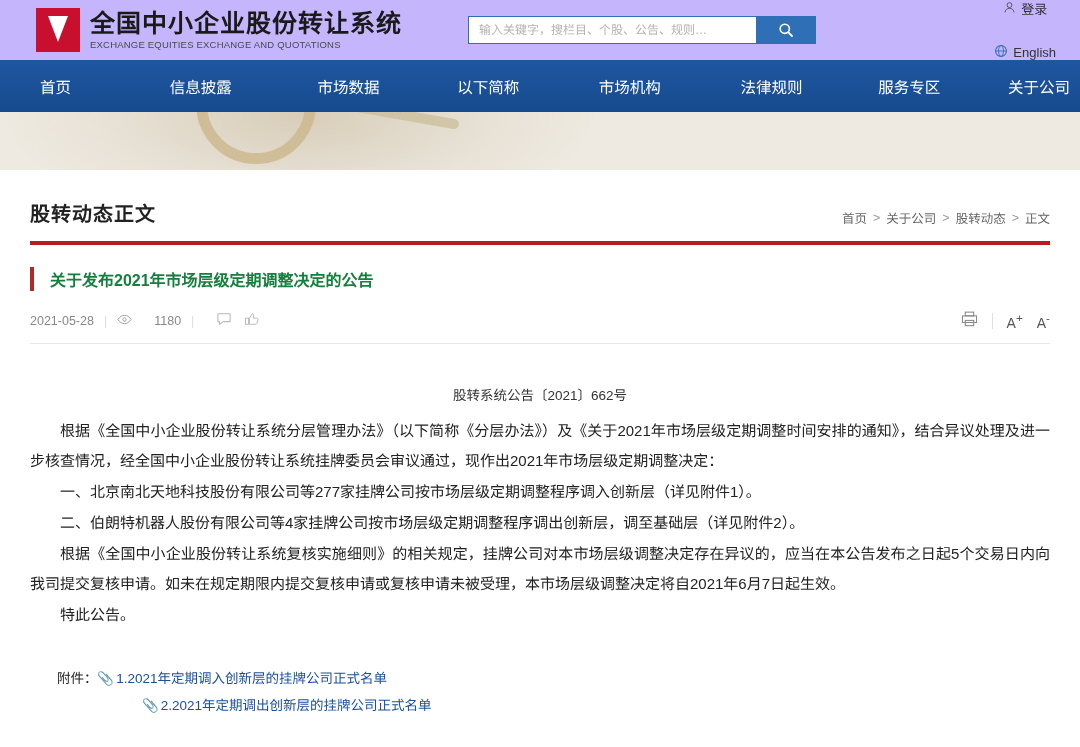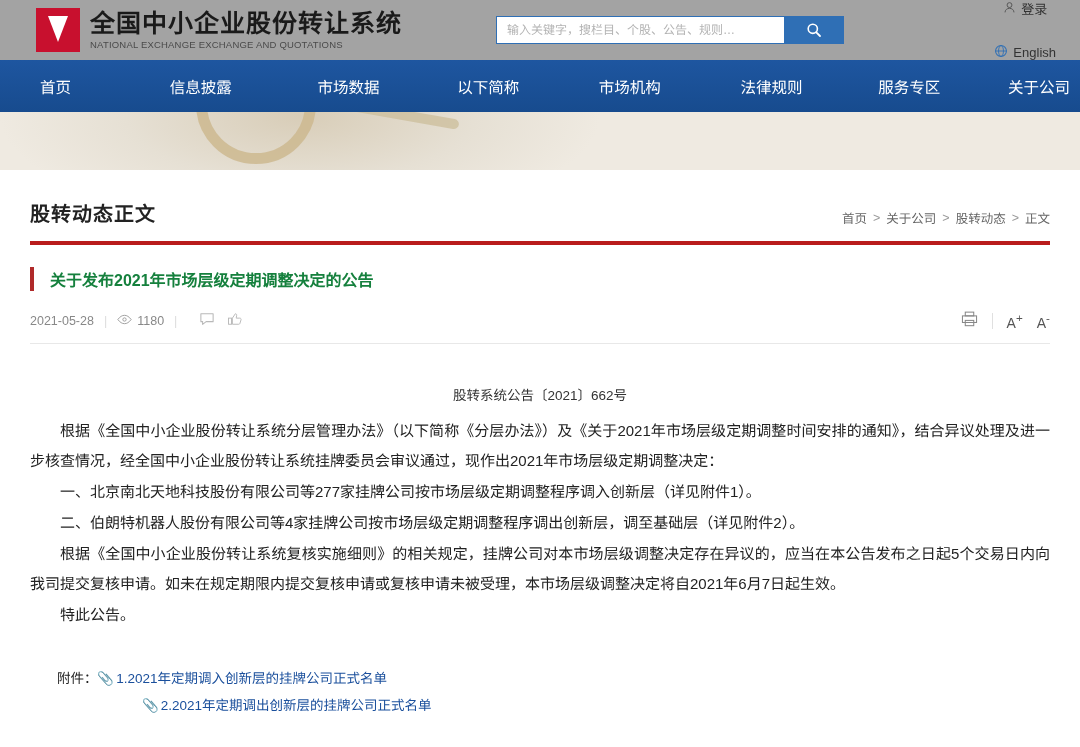--- a/index.html
+++ b/index.html
@@ -8,25 +8,24 @@
     width: 1080px; height: 747px;
     font-family: "Liberation Sans", sans-serif;
     background: #ffffff;
     overflow: hidden;
   }
 
   
   .header {
     position: relative;
     height: 60px;
-    background: #a3a3a3;
+    background: #c4b5fd;
     display: flex;
     align-items: center;
     padding: 0 24px;
-    gap: 28px;
   }
   .logo-wrap {
     display: flex;
     align-items: center;
     gap: 10px;
     margin-left: 12px;
   }
   .logo-mark {
     width: 44px; height: 44px;
     background: #c8102e;
@@ -200,21 +199,21 @@
     display: flex;
     align-items: center;
     margin-top: 20px;
     padding-bottom: 12px;
     border-bottom: 1px solid #e8e8e8;
     font-size: 12.5px;
     color: #888;
     gap: 10px;
   }
   .meta-sep { color: #ddd; }
-  .meta-item { display: flex; align-items: flex-start; gap: 5px; }
+  .meta-item { display: flex; align-items: flex-start; gap: 22px; }
   .meta-icons { display: flex; align-items: center; gap: 12px; margin-left: 12px; }
   .meta-right { margin-left: auto; display: flex; align-items: center; gap: 14px; color: #777; }
   .fontsize-btn { font-size: 14px; cursor: pointer; color: #555; }
   .vline { width: 1px; height: 16px; background: #e0e0e0; }
 
   .doc-no {
     text-align: center;
     font-size: 13.5px;
     color: #333;
     margin-top: 40px;
@@ -254,21 +253,21 @@
   }
 </style>
 </head>
 <body>
 
 <div class="header">
   <a class="logo-wrap">
     <span class="logo-mark"></span>
     <span>
       <div class="logo-text-cn">全国中小企业股份转让系统</div>
-      <div class="logo-text-en">NATIONAL EXCHANGE EXCHANGE AND QUOTATIONS</div>
+      <div class="logo-text-en">EXCHANGE EQUITIES EXCHANGE AND QUOTATIONS</div>
     </span>
   </a>
 
   <div class="search-wrap">
     <input class="search-input" type="text" placeholder="输入关键字，搜栏目、个股、公告、规则…" style="">
     <div class="search-btn">
       <span>
         <svg width="16" height="16" viewBox="0 0 16 16">
           <circle cx="6.8" cy="6.8" r="4.6" fill="none" stroke="#ffffff" stroke-width="1.6"></circle>
           <line x1="10.3" y1="10.3" x2="14" y2="14" stroke="#ffffff" stroke-width="1.8" stroke-linecap="round"></line>

